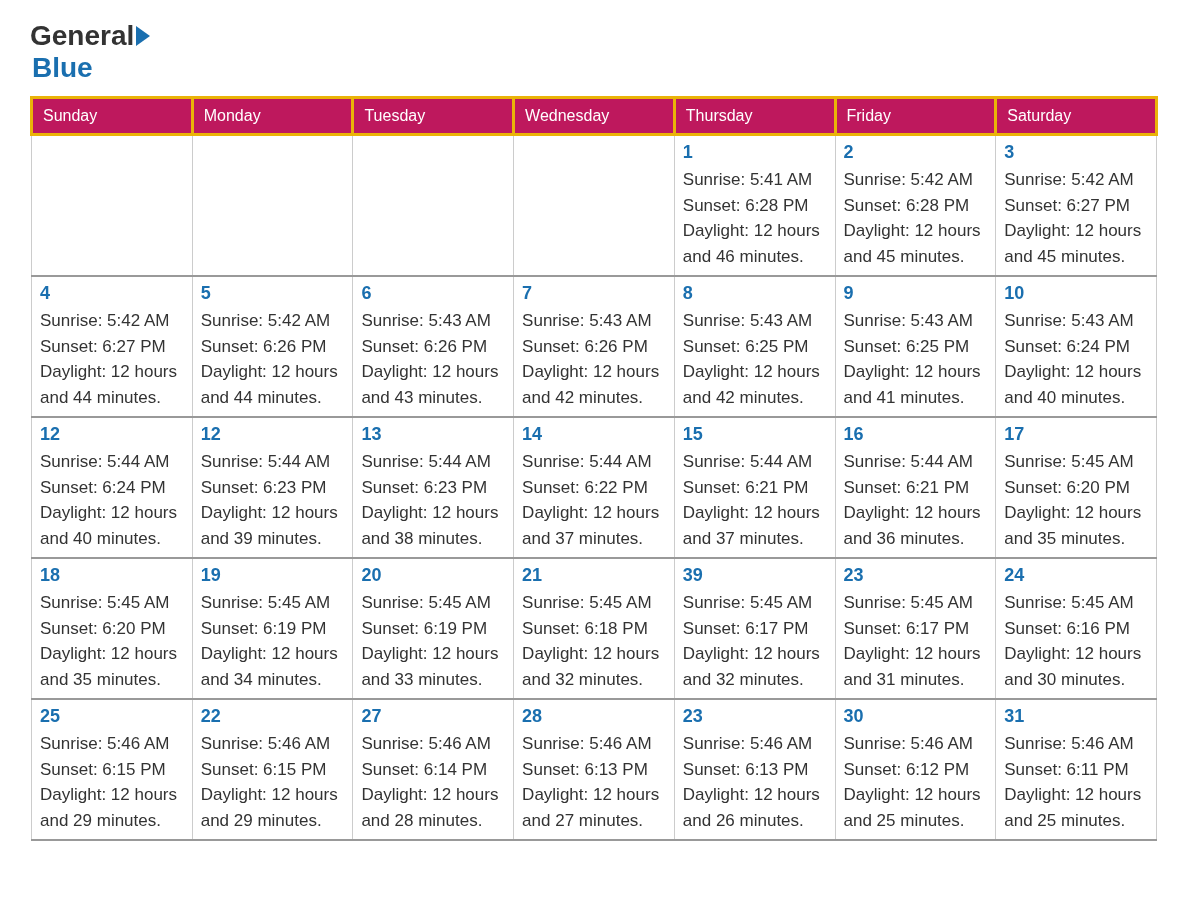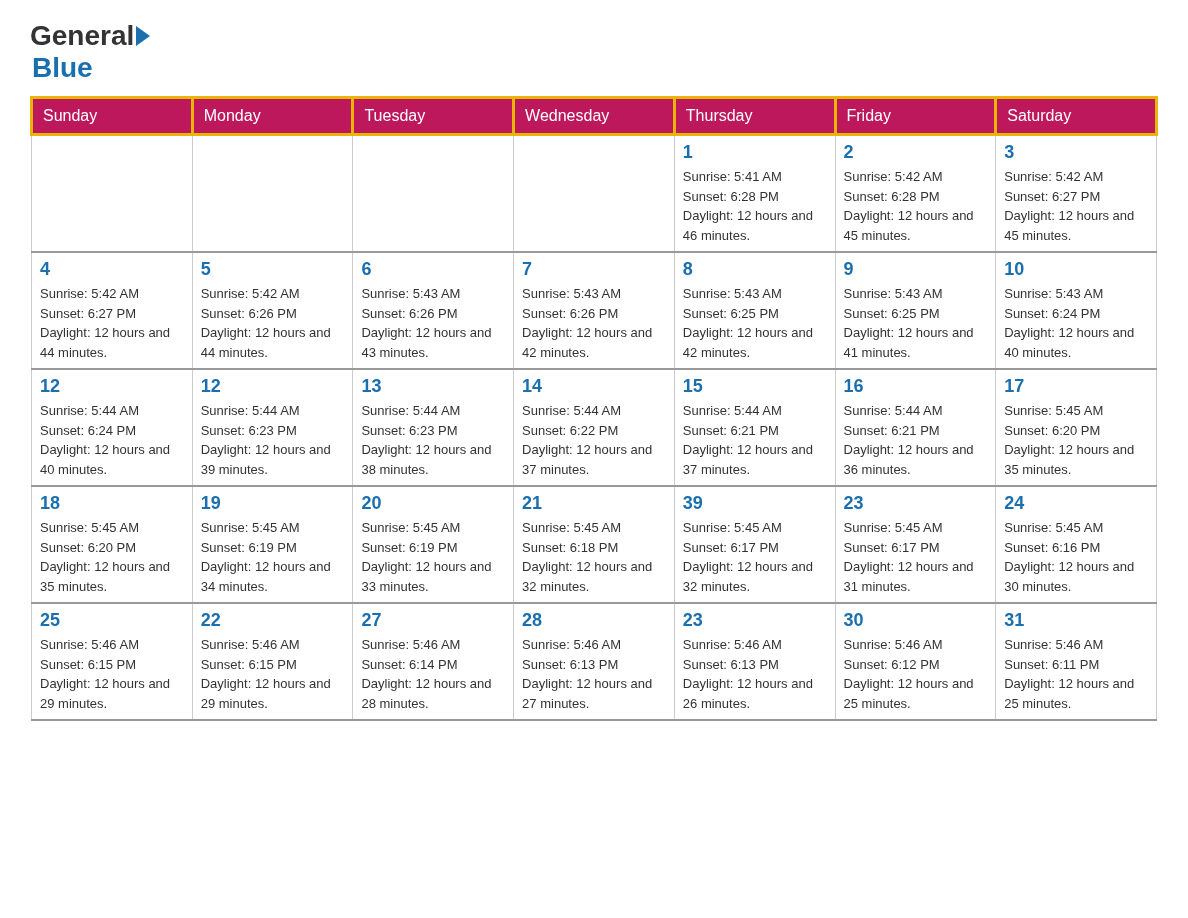--- a/index.html
+++ b/index.html
@@ -74,21 +74,21 @@
       color: #333;
     }
     .day-number {
       font-size: 18px;
       color: #1a6faf;
       font-weight: bold;
       display: block;
       margin-bottom: 4px;
     }
     .day-info {
-      font-size: 13px;
+      font-size: 17px;
       color: #333;
       line-height: 1.5;
     }
     .empty-cell {
       background: #fff;
     }
     .calendar tr {
       border-bottom: 2px solid #999;
     }
     .logo-wrapper {

